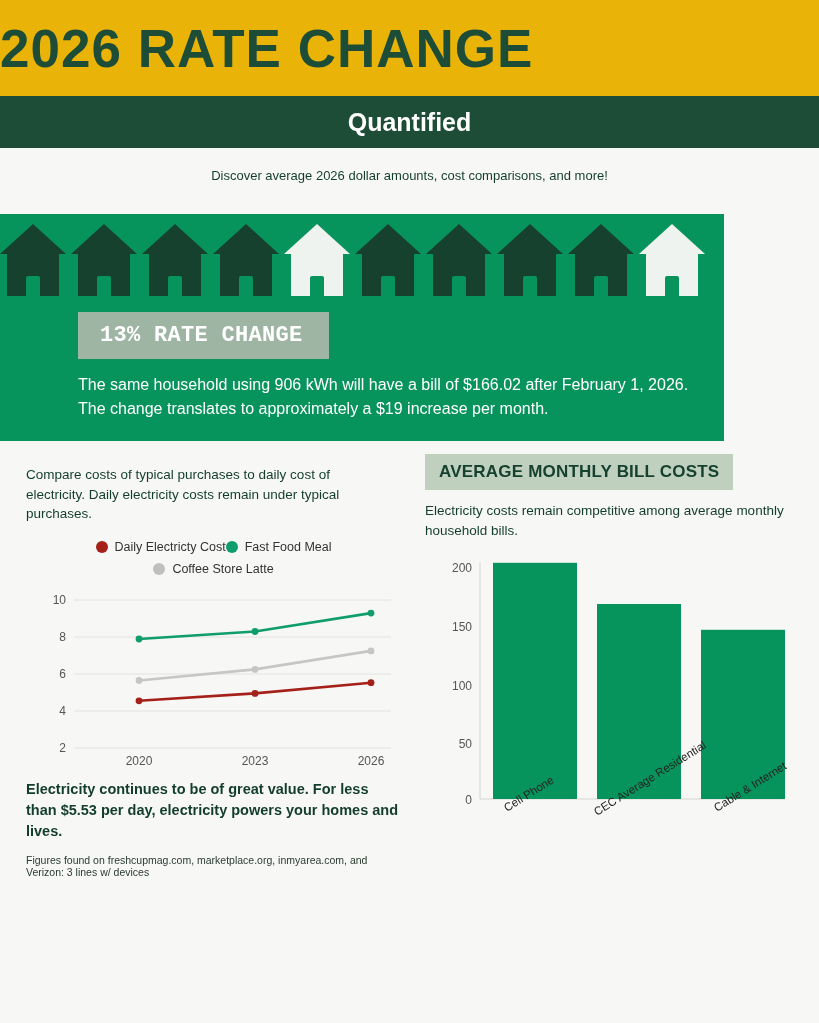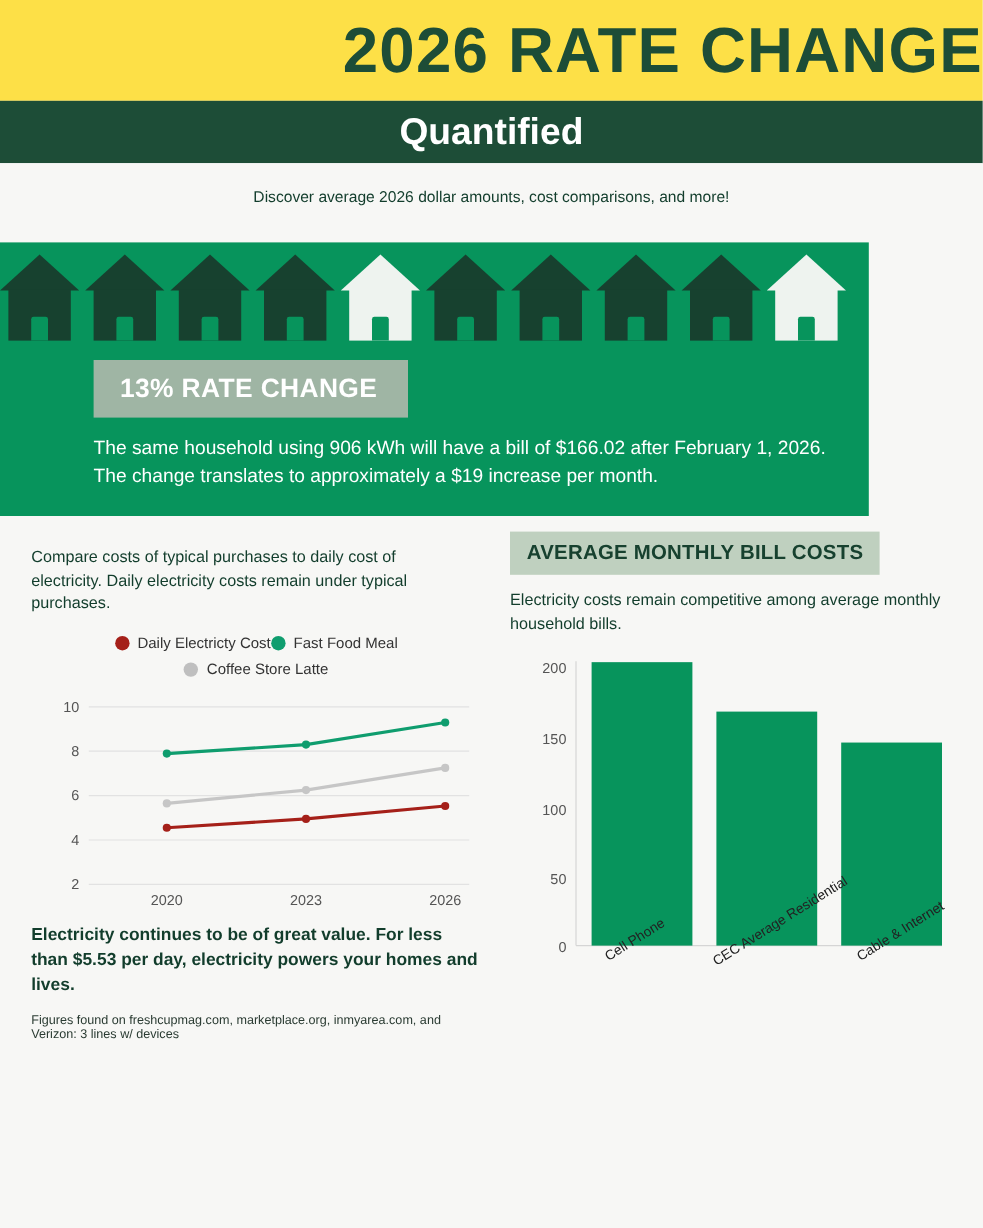--- a/index.html
+++ b/index.html
@@ -8,45 +8,45 @@
     width: 819px;
     height: 1023px;
     background: #f7f7f5;
     font-family: "Liberation Sans", sans-serif;
     color: #123d2c;
     overflow: hidden;
     position: relative;
   }
   
   .title-wrap {
-    height: 84px;
+    height: 96px;
     display: flex;
     align-items: center;
-    justify-content: flex-end;
-    background: #fde047;
+    justify-content: flex-start;
+    background: #eab308;
   }
   .main-title {
     font-size: 53px;
     font-weight: bold;
     letter-spacing: 1px;
     color: #1d4d37;
     margin: 0;
     line-height: 1;
   }
   .subtitle-bar {
     background: #1d4d37;
     height: 52px;
     display: flex;
     align-items: center;
     justify-content: center;
   }
   .subtitle-bar h2 {
     margin: 0;
     color: #ffffff;
-    font-size: 31px;
+    font-size: 25px;
     font-weight: bold;
   }
   .tagline {
     text-align: center;
     font-size: 13px;
     color: #123d2c;
     padding: 20px 0 17px 0;
     background: #f7f7f5;
   }
   
@@ -125,20 +125,21 @@
   
   .rate-badge {
     background: #9fb5a4;
     color: #ffffff;
     font-size: 22px;
     font-weight: bold;
     display: inline-block;
     padding: 11px 26px 11px 22px;
     margin: 16px 0 0 78px;
     letter-spacing: 0.3px;
+    font-family: Liberation Mono, monospace;
   }
   .rate-text {
     color: #ffffff;
     font-size: 16px;
     line-height: 1.5;
     padding: 14px 22px 6px 78px;
   }
   
   .cols {
     display: flex;

